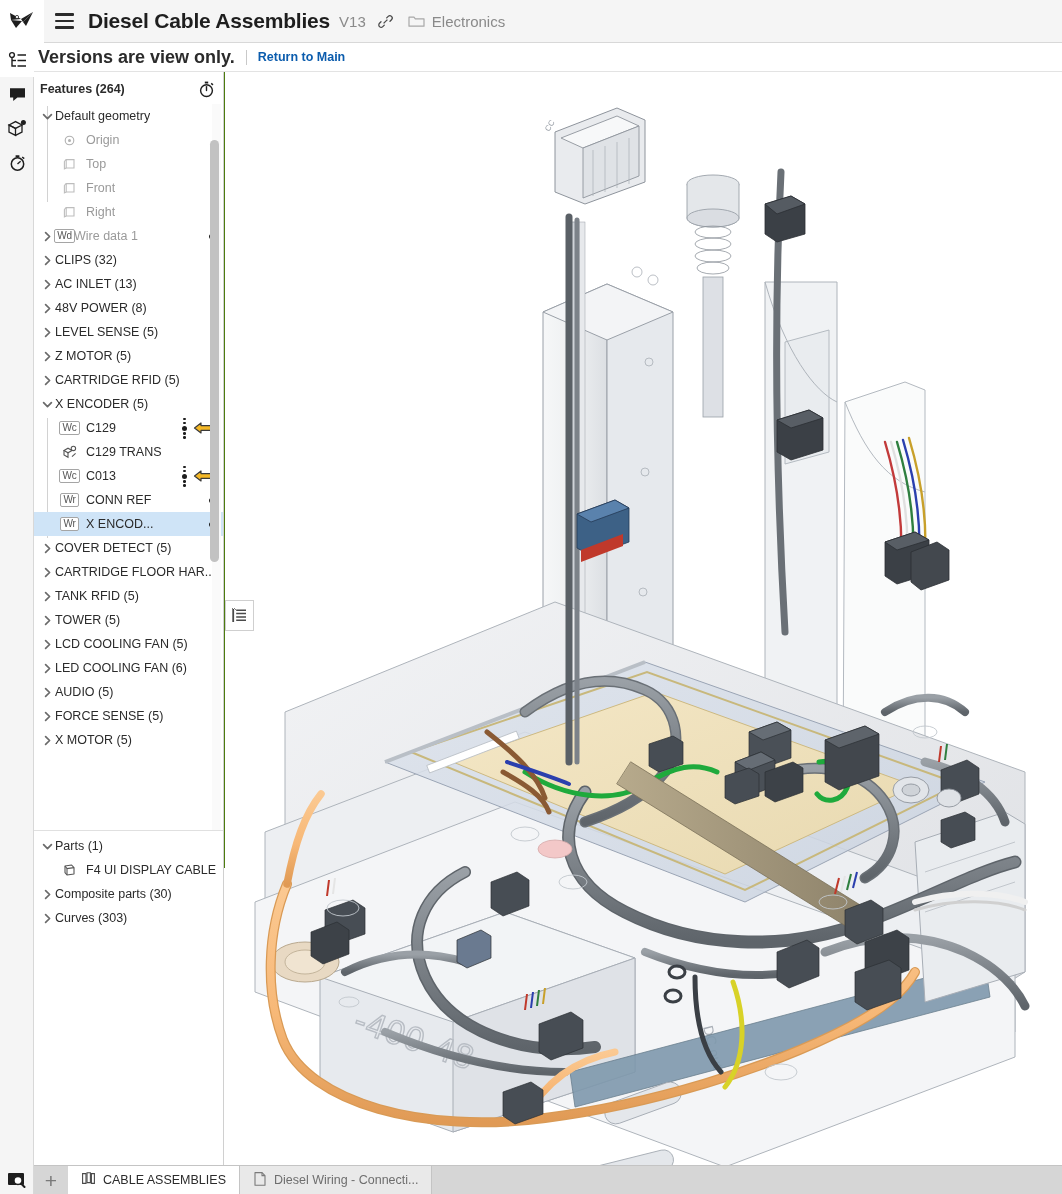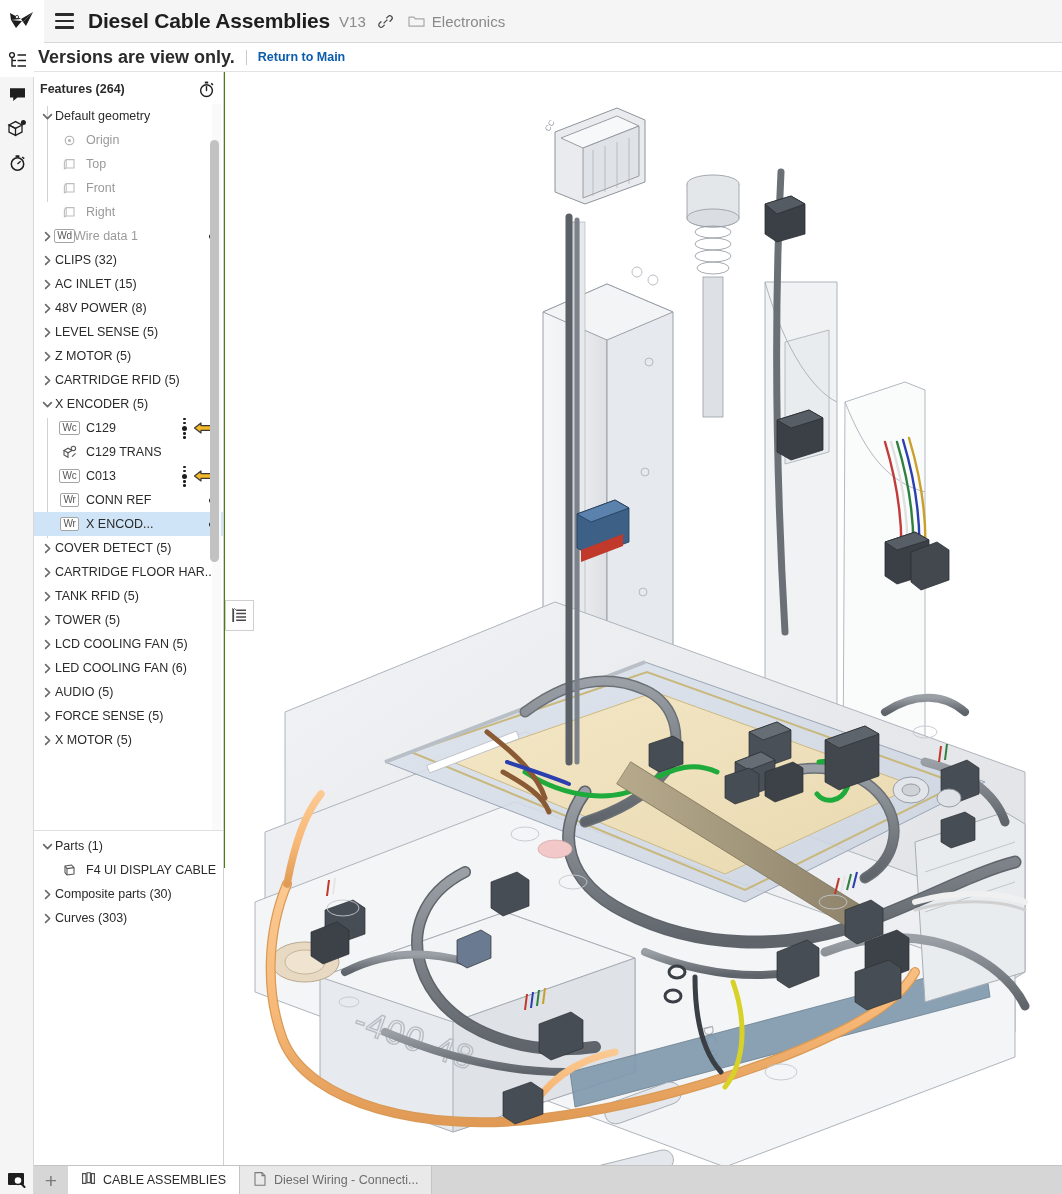--- a/index.html
+++ b/index.html
@@ -400,21 +400,21 @@
               </svg>
             </span>
             <span class="lbl">CLIPS (32)</span>
           </div>
           <div class="tr indent1">
             <span class="caret">
               <svg width="11" height="11" viewBox="0 0 11 11">
                 <path d="M3.6 1.6 L7.6 5.5 L3.6 9.4" fill="none" stroke="#6a6a6a" stroke-width="1.7" stroke-linecap="round" stroke-linejoin="round"></path>
               </svg>
             </span>
-            <span class="lbl">AC INLET (15)</span>
+            <span class="lbl">AC INLET (13)</span>
           </div>
           <div class="tr indent1">
             <span class="caret">
               <svg width="11" height="11" viewBox="0 0 11 11">
                 <path d="M3.6 1.6 L7.6 5.5 L3.6 9.4" fill="none" stroke="#6a6a6a" stroke-width="1.7" stroke-linecap="round" stroke-linejoin="round"></path>
               </svg>
             </span>
             <span class="lbl">48V POWER (8)</span>
           </div>
           <div class="tr indent1">

